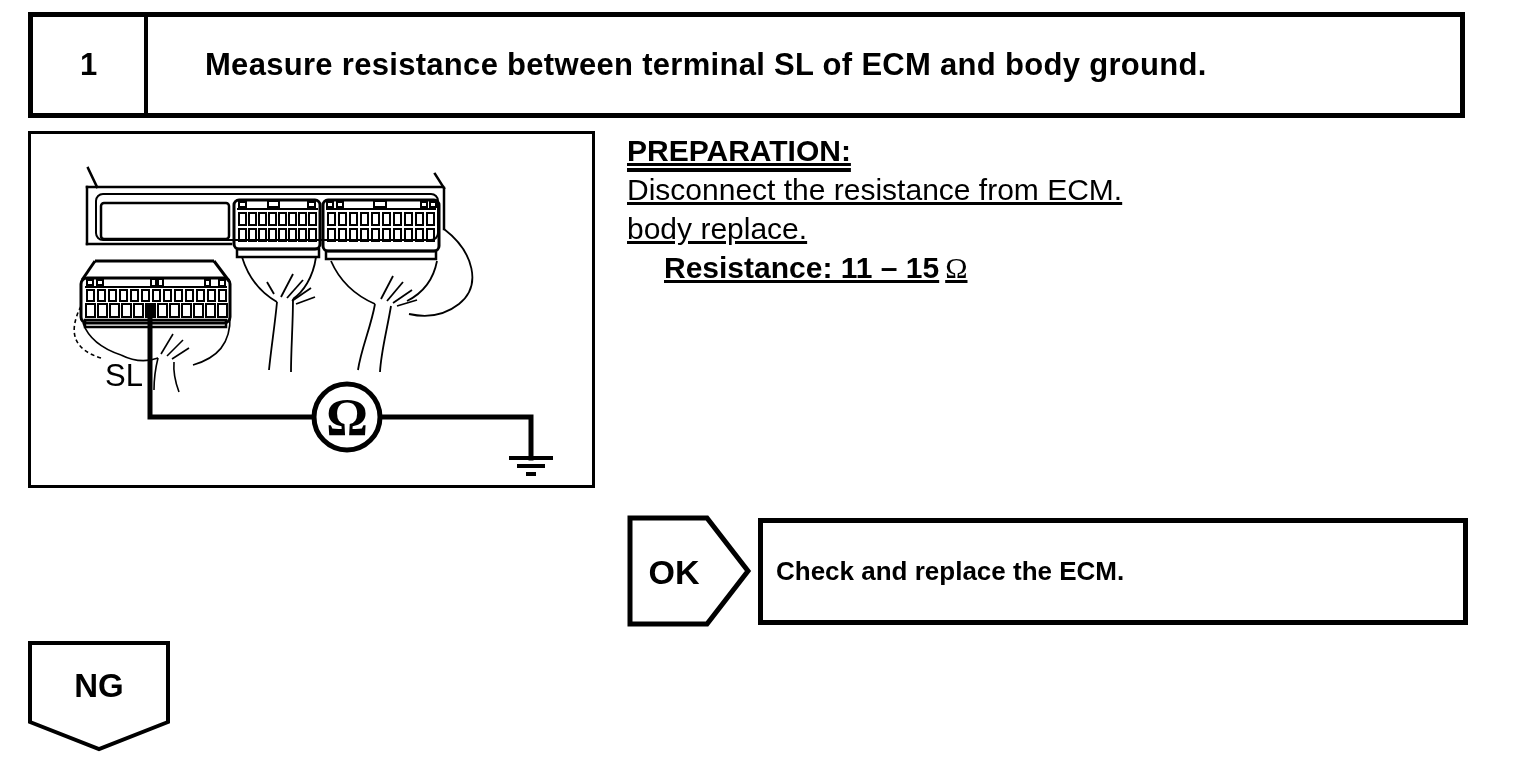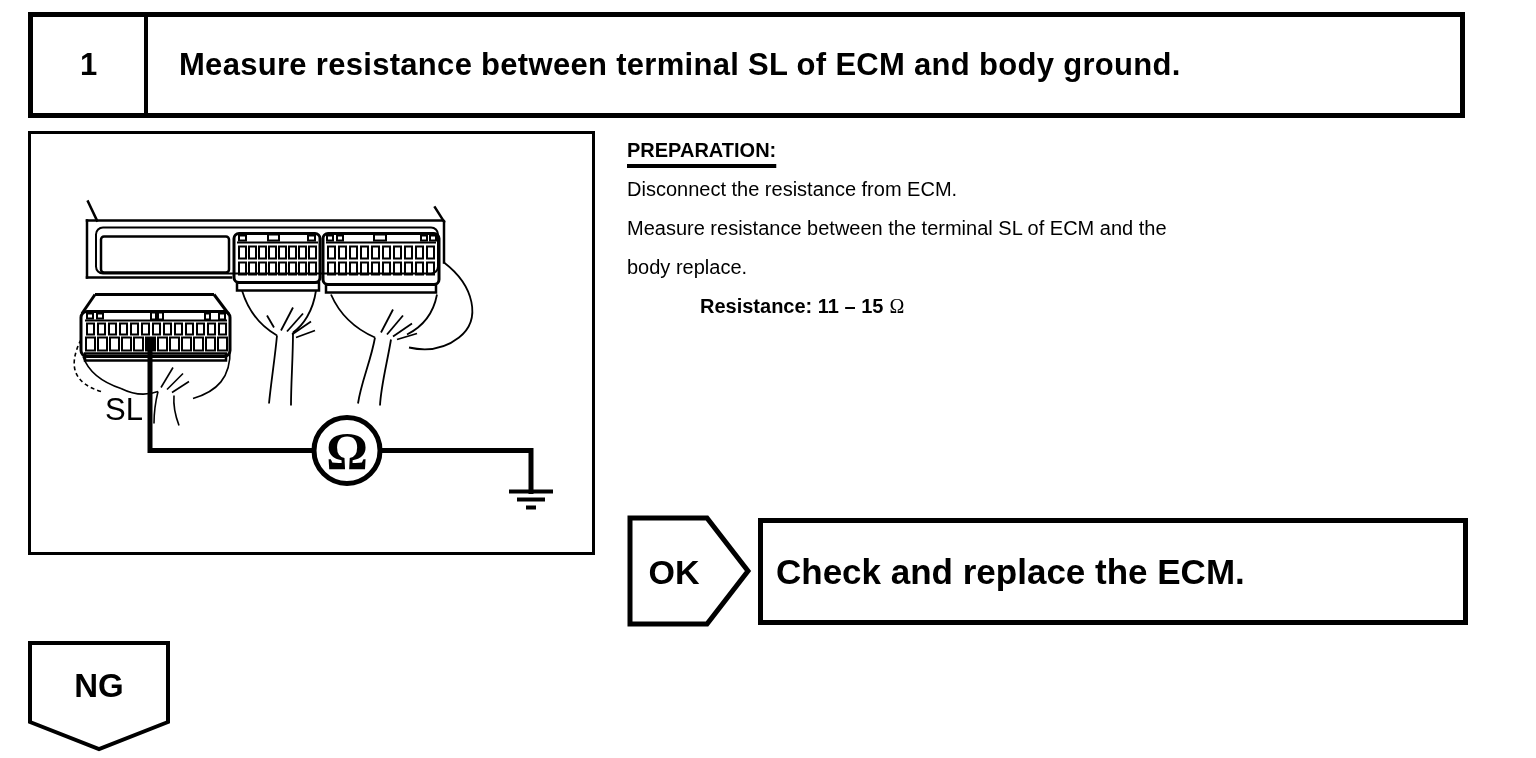--- a/index.html
+++ b/index.html
@@ -4,42 +4,42 @@
 <style>
   html,body{margin:0;padding:0;background:#fff;}
   .page{position:relative;width:1536px;height:758px;background:#fff;color:#000;
         font-family:"Liberation Sans","DejaVu Sans",sans-serif;overflow:hidden;}
 
   
   .step-header{position:absolute;left:28px;top:12px;width:1437px;height:106px;
                border:5px solid #000;box-sizing:border-box;display:flex;background:#fff;}
   .step-number{width:111px;border-right:4px solid #000;display:flex;align-items:center;
                justify-content:center;font-weight:bold;font-size:31px;}
-  .step-title{flex:1;display:flex;align-items:center;padding-left:31px;
-              font-weight:bold;font-size:31px;letter-spacing:.3px;white-space:nowrap;}
-
-  
-  .figure-box{position:absolute;left:28px;top:131px;width:567px;height:424px;
+  .step-title{flex:1;display:flex;align-items:center;padding-left:15px;
+              font-weight:bold;font-size:31px;letter-spacing:.3px;white-space:nowrap;margin-left:42px;}
+
+  
+  .figure-box{position:absolute;left:28px;top:131px;width:567px;height:357px;
               border:3px solid #000;box-sizing:border-box;background:#fff;}
   .figure-box svg{display:block;width:100%;height:100%;}
 
   
   .instructions{position:absolute;left:627px;top:131px;width:890px;
-                font-size:20px;line-height:39px;}
+                font-size:30px;line-height:39px;text-decoration:underline;}
   .iline{height:39px;white-space:nowrap;}
   .hd{font-weight:bold;}
   .u{text-decoration:underline;text-decoration-thickness:4px;text-underline-offset:7px;}
-  .spec{font-weight:bold;margin-left:73px;}
+  .spec{font-weight:bold;margin-left:37px;}
   .omega{font-family:"Liberation Serif","DejaVu Serif",serif;font-weight:normal;margin-left:6px;}
 
   
   .ok-connector{position:absolute;left:627px;top:514px;}
   .result-box{position:absolute;left:758px;top:518px;width:710px;height:107px;
               border:5px solid #000;box-sizing:border-box;display:flex;align-items:center;
-              padding-left:13px;font-weight:bold;font-size:35px;background:#fff;white-space:nowrap;}
+              padding-left:13px;font-weight:bold;font-size:26px;background:#fff;white-space:nowrap;}
   .ng-connector{position:absolute;left:28px;top:641px;}
 
   svg text{fill:#000;stroke:none;}
 </style>
 </head>
 <body>
 
 <div class="page">
 
   <div class="step-header">
@@ -221,21 +221,20 @@
         <path d="M478 324 H522"></path>
         <path d="M486 332 H514"></path>
         <path d="M495 340 H505"></path>
       </g>
     </svg>
   </div>
 
   <div class="instructions">
     <div class="iline hd"><span class="u">PREPARATION:</span></div>
     <div class="iline">Disconnect the resistance from ECM.</div>
-    <div class="iline">Measure resistance between the terminal SL of ECM and the</div>
     <div class="iline">body replace.</div>
     <div class="iline spec"><span>Resistance: 11 – 15</span><span class="omega">Ω</span></div>
   </div>
 
   <svg class="ok-connector" width="126" height="114" viewBox="0 0 126 114">
     <polygon points="3,4 80,4 121,57 80,110 3,110" fill="#fff" stroke="#000" stroke-width="5"></polygon>
     <text x="47" y="58" text-anchor="middle" dominant-baseline="central" font-size="34" font-weight="bold">OK</text>
   </svg>
 
   <div class="result-box">

